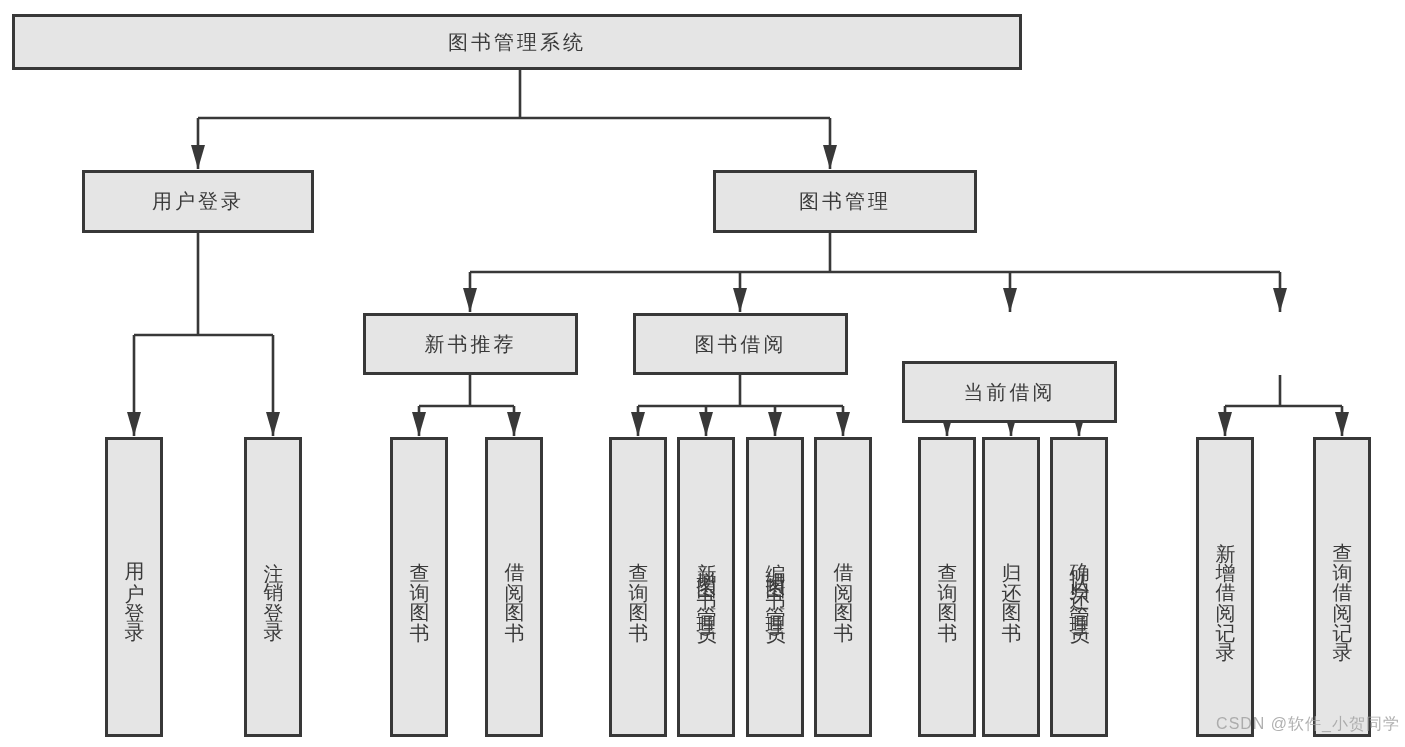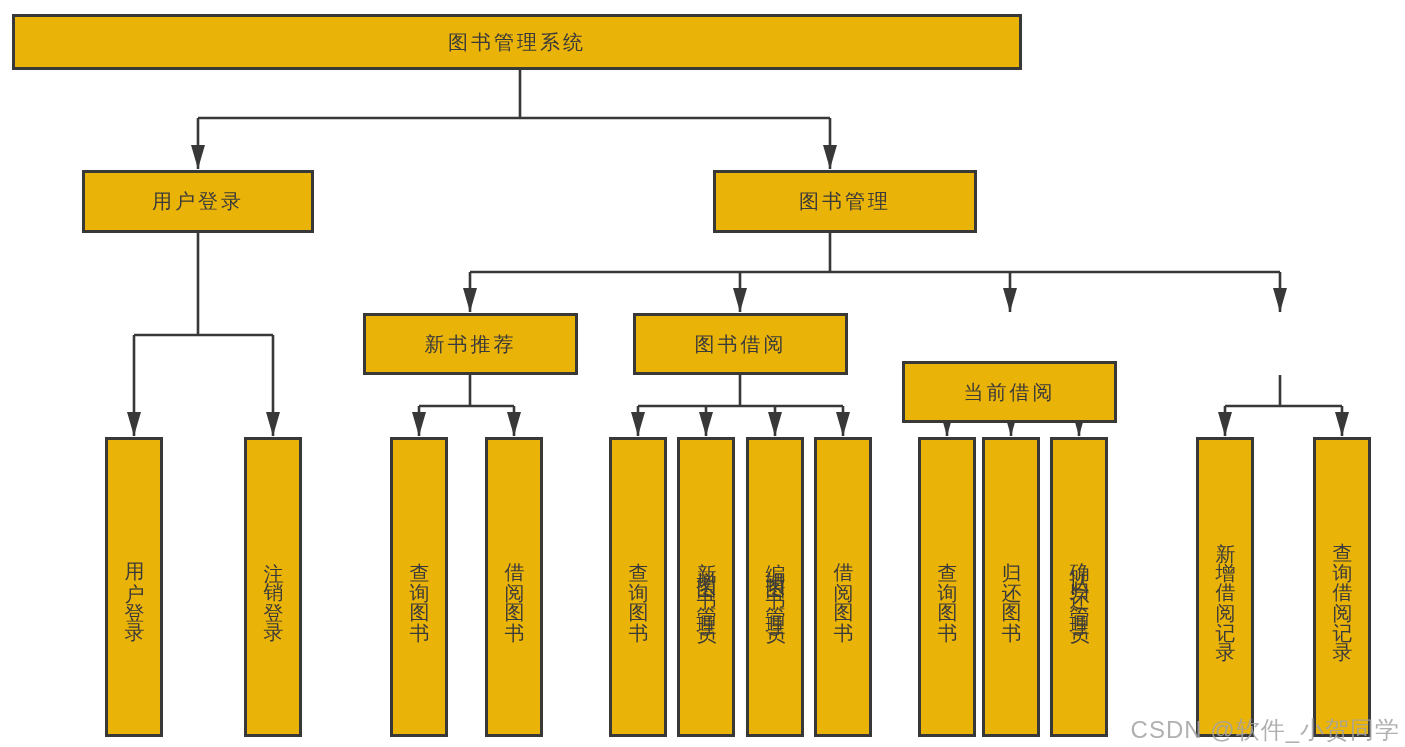--- a/index.html
+++ b/index.html
@@ -1,27 +1,27 @@
 <!DOCTYPE html>
 <html style="--line: #383838; --text: #3a3a3a; --watermark: #a3a3a3; --background: #ffffff;"><head>
 <meta charset="utf-8">
 <style>
   html,body{margin:0;padding:0;background:var(--background,#fff);}
   .stage{position:relative;width:1405px;height:747px;background:var(--background,#fff);
          font-family:"Liberation Sans",sans-serif;overflow:hidden;}
   svg.connectors{position:absolute;left:0;top:0;z-index:1;}
   svg.connectors line{stroke:var(--line,#383838);stroke-width:2.6;}
   svg.connectors .ah{fill:var(--line,#383838);}
-  .node{position:absolute;border:3px solid var(--line,#383838);background:#eab308;
+  .node{position:absolute;border:3px solid var(--line,#383838);background:#e5e5e5;
         box-sizing:border-box;color:var(--text,#3a3a3a);z-index:2;}
   .hbox{display:flex;align-items:center;justify-content:center;
         font-size:20px;letter-spacing:3px;white-space:nowrap;}
   .vbox{writing-mode:vertical-rl;text-orientation:mixed;text-align:center;
         font-size:20px;line-height:50px;width:58px;top:437px;height:300px;}
-  .watermark{position:absolute;right:5px;top:714px;z-index:5;font-size:24px;
+  .watermark{position:absolute;right:5px;top:714px;z-index:5;font-size:16px;
         color:var(--watermark,#a3a3a3);opacity:.85;letter-spacing:1px;white-space:nowrap;}
 </style>
 </head>
 <body>
 
 <div class="stage">
 
   <svg class="connectors" width="1405" height="747" viewBox="0 0 1405 747">
     <defs>
       <marker id="ah" viewBox="0 0 12 7" refX="12" refY="3.5" markerWidth="9.2" markerHeight="5.4" orient="auto">

